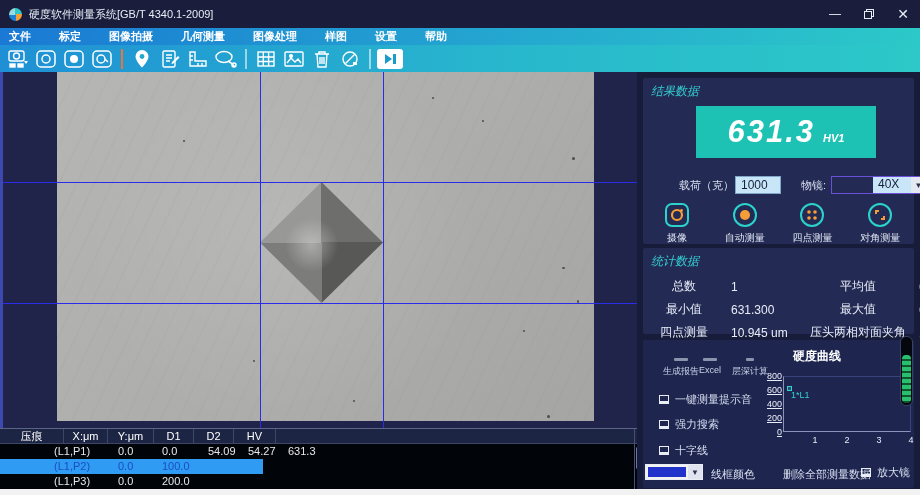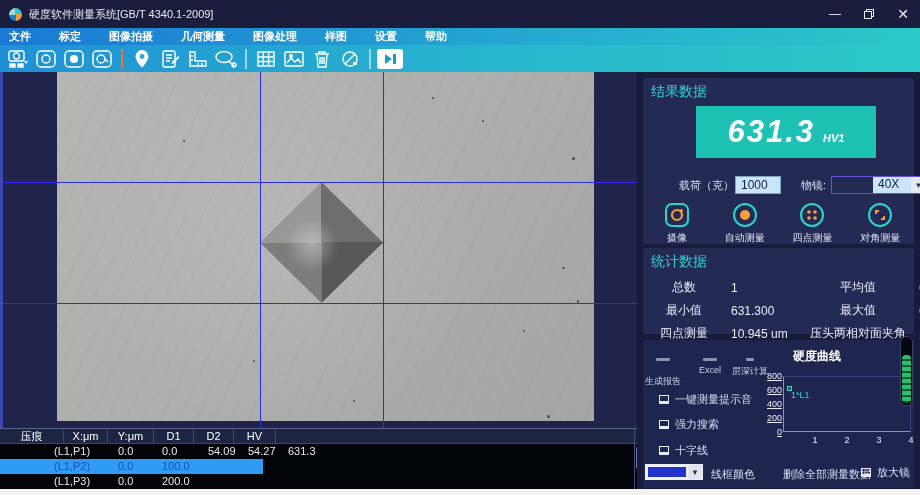--- a/index.html
+++ b/index.html
@@ -60,21 +60,21 @@
   .tscroll .thumb{position:absolute;left:1px;top:18px;width:7px;height:22px;border:1px solid #6b76a0;border-radius:1px;}
 
   .bottomstrip{position:absolute;left:0;top:489px;width:920px;height:6px;background:#f2f2f2;}
 
   
   .rightpanel{position:absolute;left:637px;top:72px;width:283px;height:417px;background:#161c3a;}
   .section{position:absolute;background:#232b54;border-radius:2px;}
   .sec-result{left:6px;top:6px;width:271px;height:166px;}
   .sec-stats{left:6px;top:176px;width:271px;height:86px;}
   .sec-tools{left:6px;top:268px;width:271px;height:148px;background:#1e2650;}
-  .sechead{color:#35cfd2;font-size:14px;padding:5px 12px 0 8px;}
+  .sechead{color:#35cfd2;font-size:12px;padding:5px 12px 0 8px;font-style:italic;}
 
   .hvbox{position:absolute;left:53px;top:28px;width:180px;height:52px;background:#1ec2b4;
     display:flex;align-items:center;justify-content:center;}
   .hvval{color:#fff;font-size:31px;font-weight:bold;font-style:italic;letter-spacing:2px;}
   .hvunit{color:#fff;font-size:11px;font-weight:bold;font-style:italic;margin:12px 0 0 8px;}
 
   .inputrow{position:absolute;left:0;top:98px;width:271px;height:18px;font-size:11px;color:#d9dff0;}
   .lbl{position:absolute;white-space:nowrap;}
   .field{position:absolute;background:#c9e6f8;color:#16203c;font-size:12px;line-height:16px;padding-left:5px;border:1px solid #7fa8c8;}
   .combo{position:absolute;display:flex;border:1px solid #6a4fd8;}
@@ -393,21 +393,21 @@
         <div class="sl">最大值</div>
         <div class="sv">631.300</div>
         <div class="sl">四点测量</div>
         <div class="sv">10.945 um</div>
         <div class="sl">压头两相对面夹角</div>
         <div class="sv">136</div>
       </div>
     </div>
 
     <div class="section sec-tools">
-      <div class="minibtn" style="left:2px;top:18px;gap:10px;">
+      <div class="minibtn" style="left:20px;top:18px;">
         <div class="ic"></div>
         <div>生成报告</div>
       </div>
       <div class="minibtn" style="left:56px;top:18px;">
         <div class="ic"></div>
         <div>Excel</div>
       </div>
       <div class="minibtn" style="left:82px;top:18px;width:50px;">
         <div class="ic" style="width:8px;"></div>
         <div>层深计算</div>

